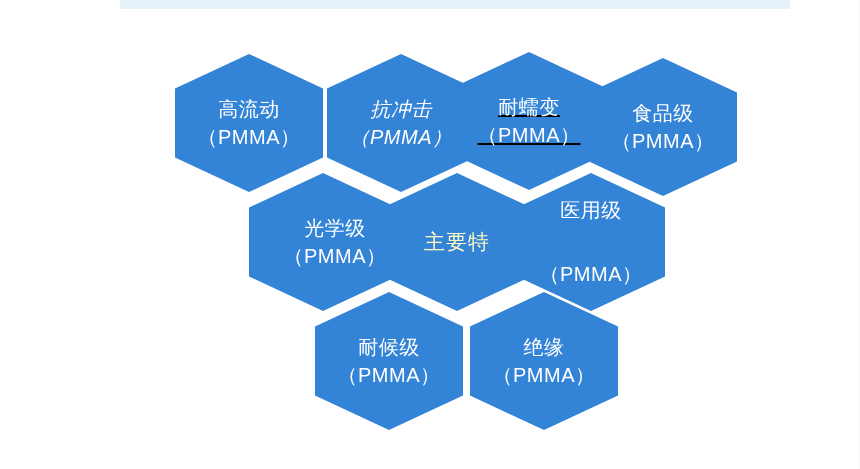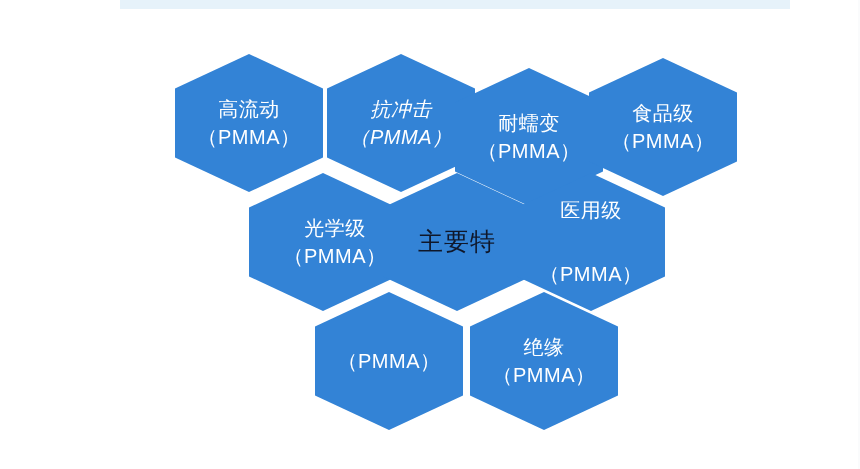--- a/index.html
+++ b/index.html
@@ -58,31 +58,31 @@
   .hex .line {
     color: #ffffff;
     font-size: 20px;
     line-height: 1.42;
     letter-spacing: 0.5px;
     text-align: left;
     white-space: nowrap;
   }
 
   .hex.center .line {
-    color: #0f172a;
-    font-size: 25px;
+    color: #fef9c3;
+    font-size: 21px;
     font-weight: 500;
     line-height: 1.75;
     letter-spacing: 1px;
   }
 
   
   #hex-high-flow   { left: 175px; top: 54px; }
   #hex-impact      { left: 327px; top: 54px; font-style: italic; }
-  #hex-creep       { left: 455px; top: 68px; }
+  #hex-creep       { left: 455px; top: 52px; text-decoration: underline; }
   #hex-food        { left: 589px; top: 58px; }
 
   
   #hex-optical     { left: 249px; top: 173px; padding-left: 24px; }
   #hex-center      { left: 383px; top: 173px; }
   #hex-medical     { left: 517px; top: 173px; gap: 36px; }
 
   
   #hex-weather     { left: 315px; top: 292px; }
   #hex-insulation  { left: 470px; top: 292px; }
@@ -123,20 +123,21 @@
   <div class="hex center" id="hex-center">
     <div class="line">主要特</div>
   </div>
 
   <div class="hex" id="hex-medical">
     <div class="line">医用级</div>
     <div class="line">（PMMA）</div>
   </div>
 
   <div class="hex" id="hex-weather">
+    <div class="line">耐候级</div>
     <div class="line">（PMMA）</div>
   </div>
 
   <div class="hex" id="hex-insulation">
     <div class="line">绝缘</div>
     <div class="line">（PMMA）</div>
   </div>
 
 </div>
 

